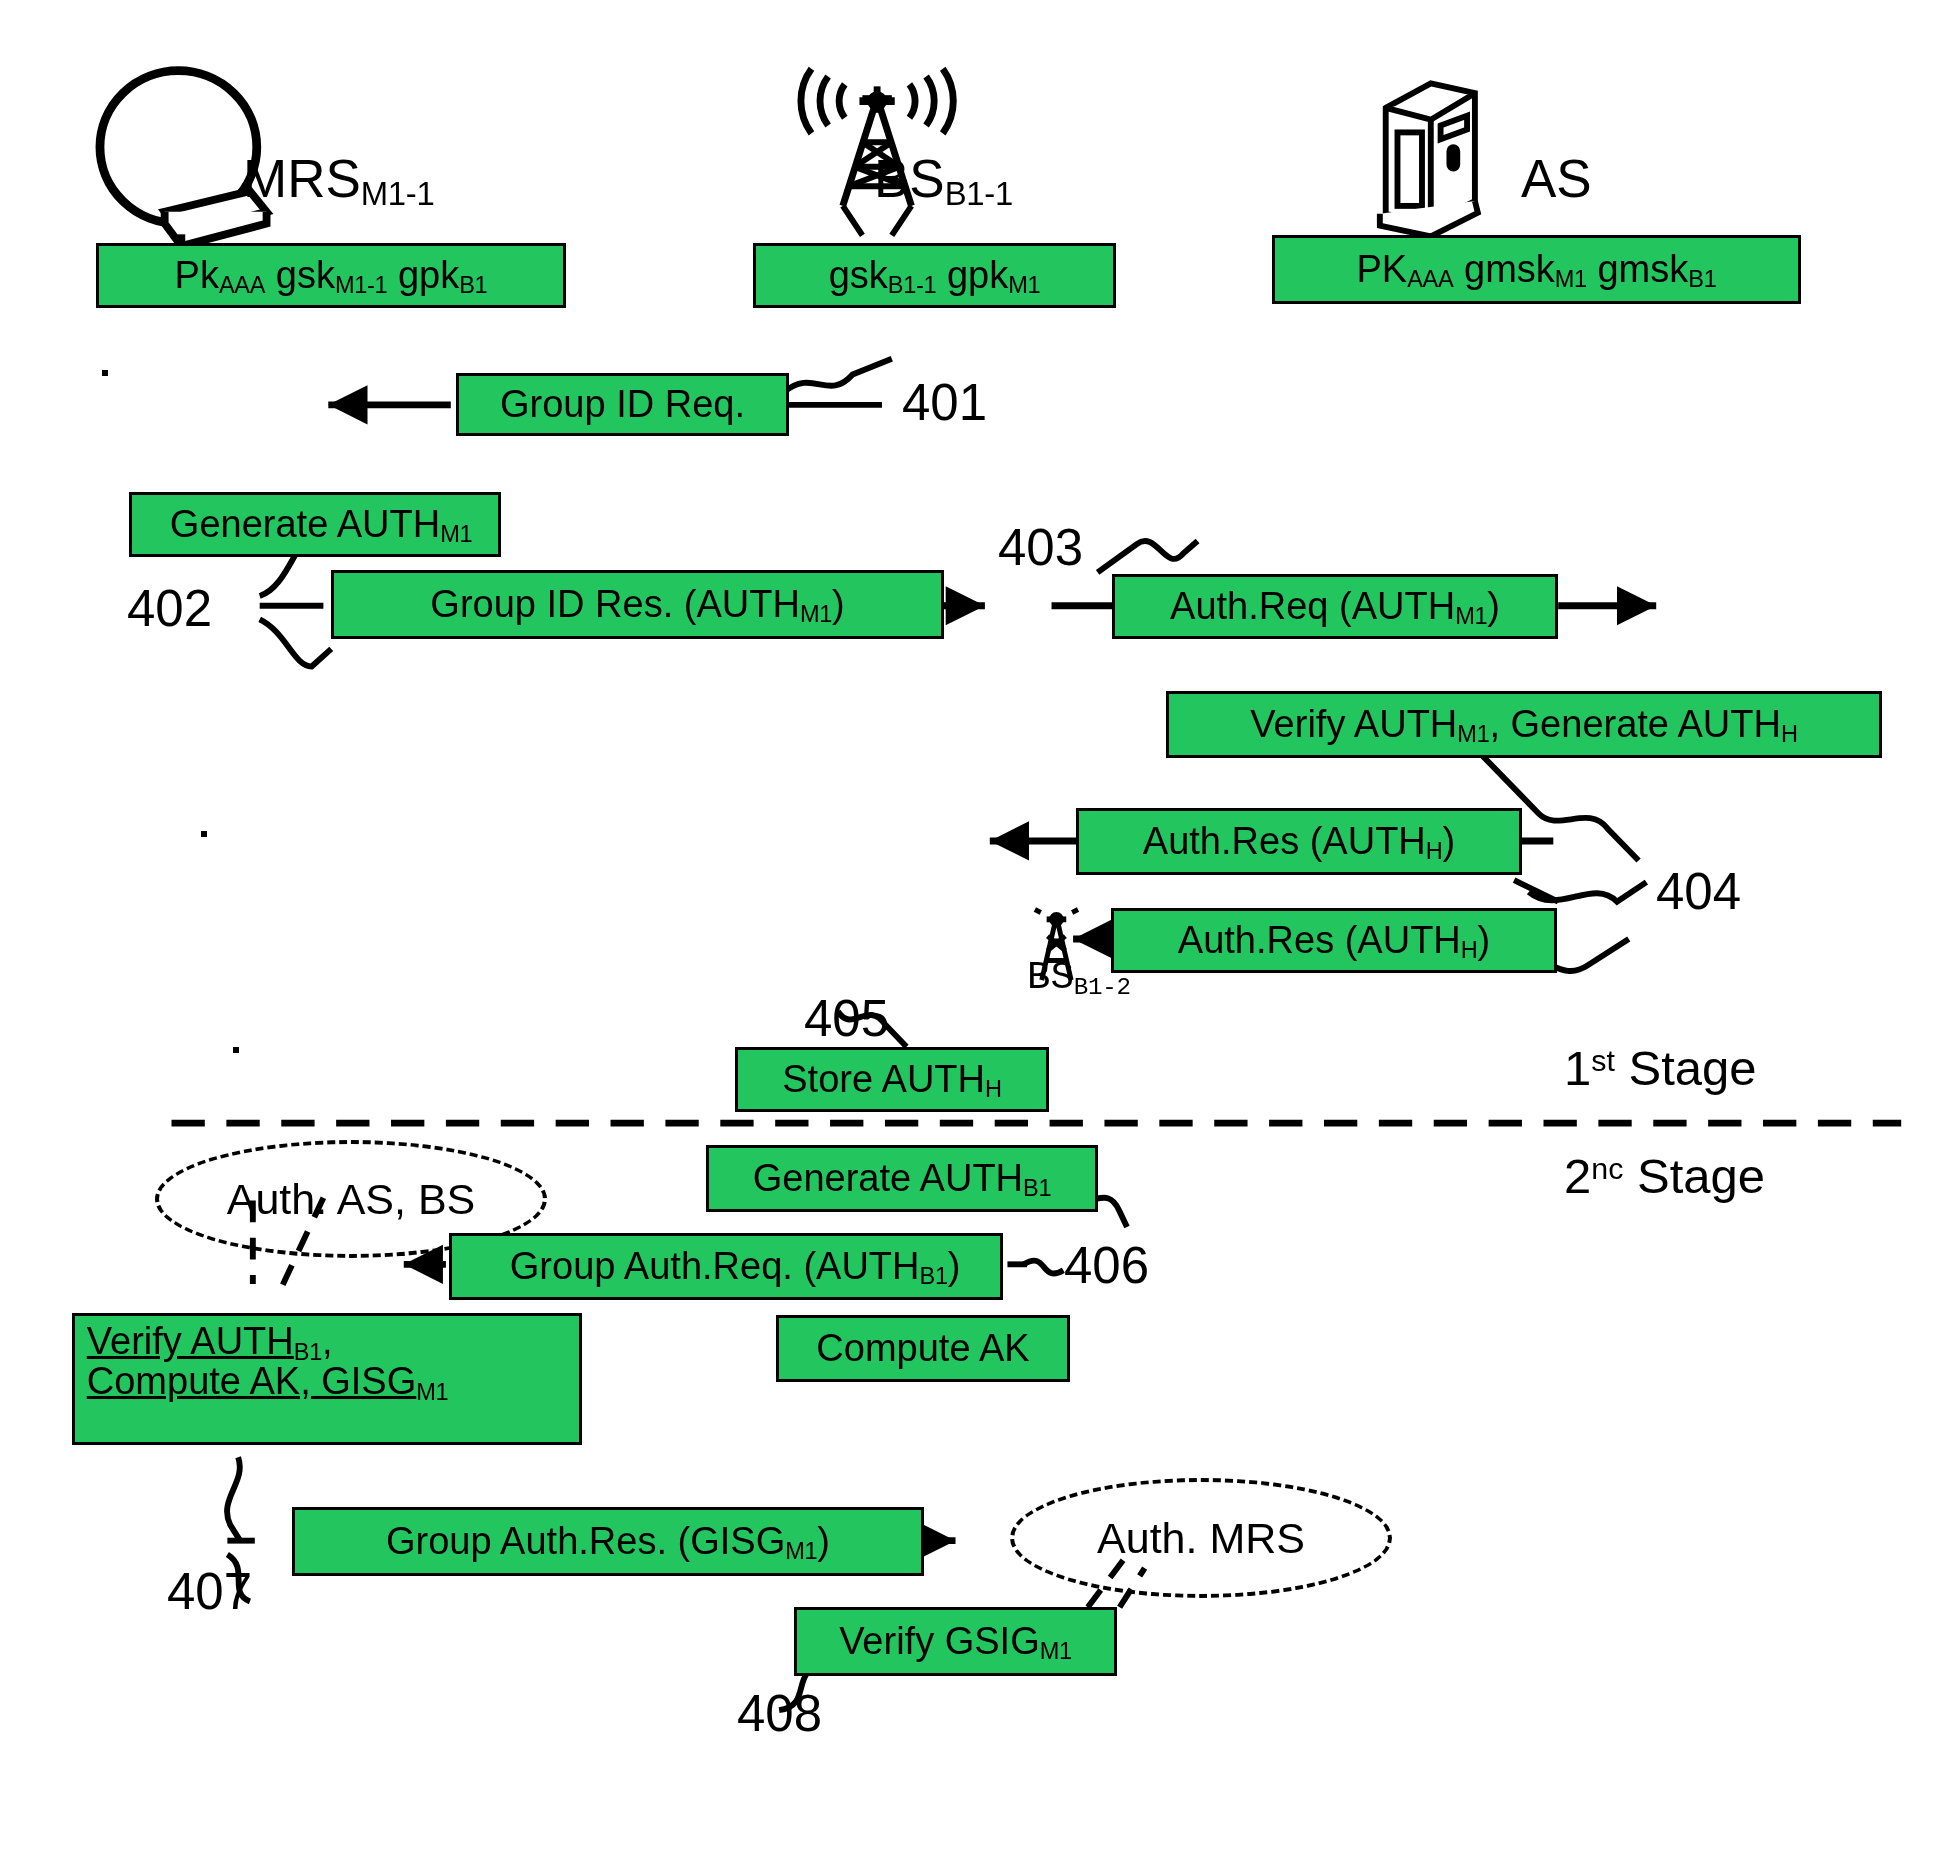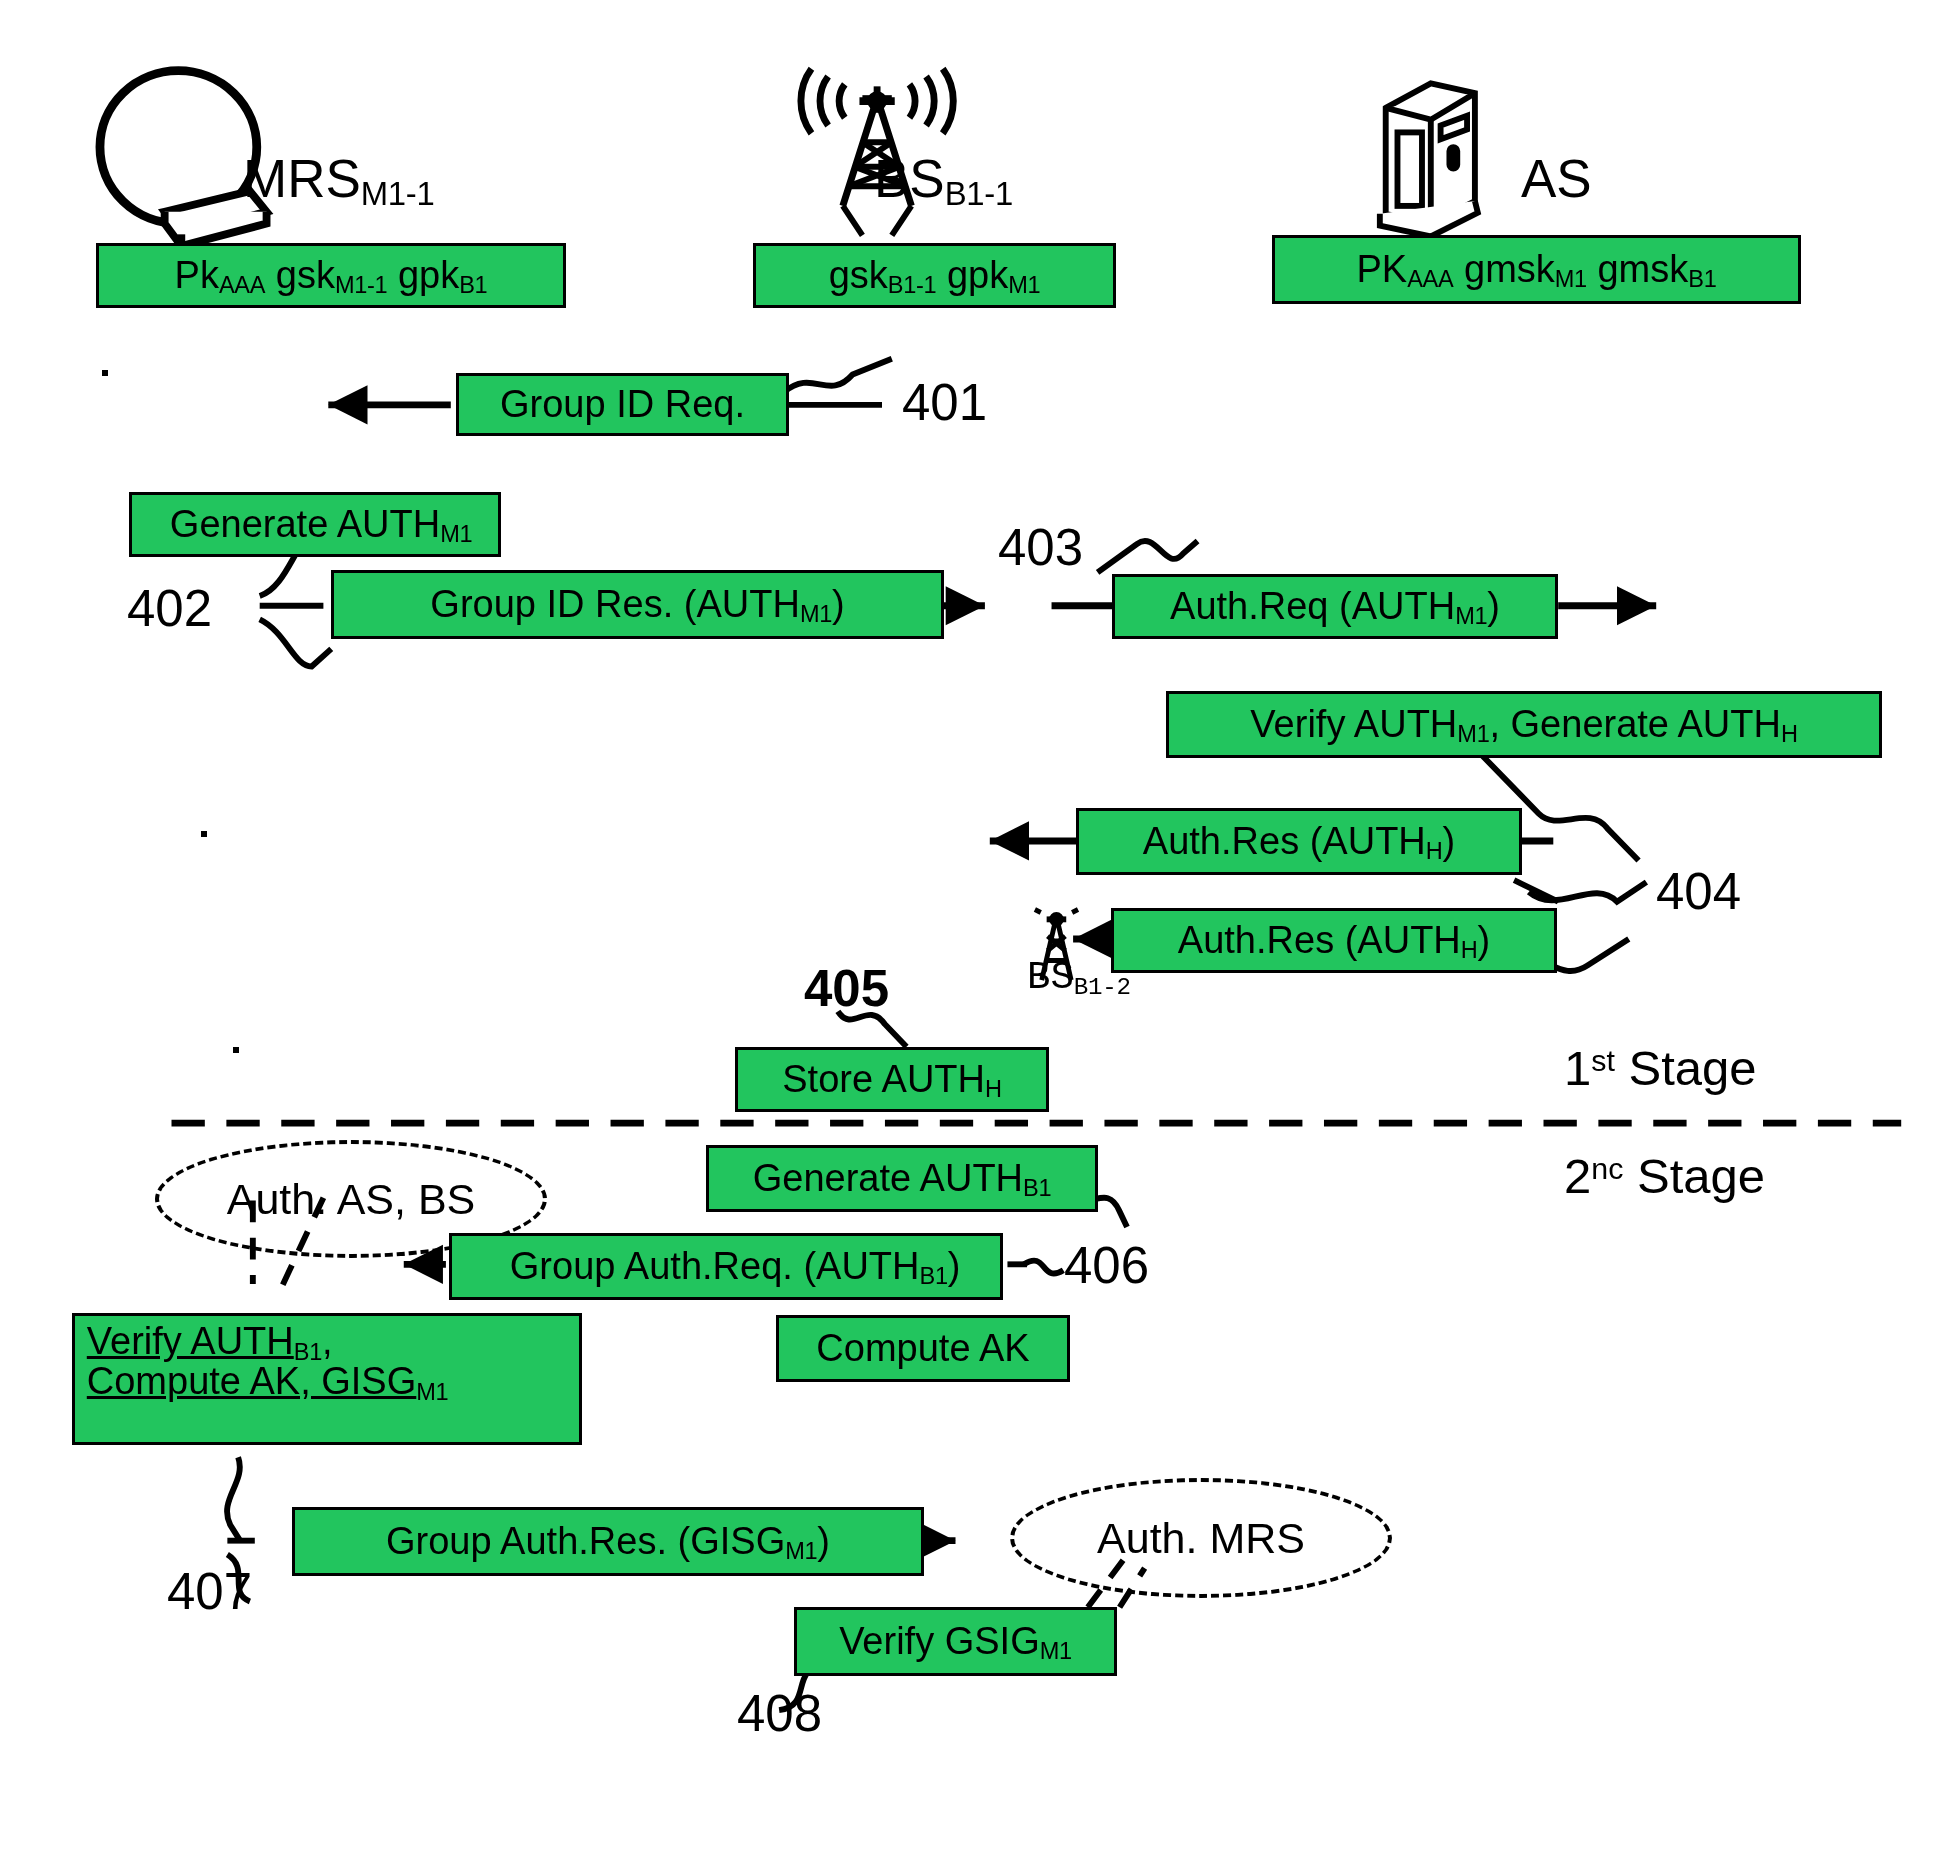--- a/index.html
+++ b/index.html
@@ -297,21 +297,21 @@
   <div class="box" style="left:1076px; top:808px; width:446px; height:67px;">
     <span><span>Auth.Res (AUTH</span><sub>H</sub><span>)</span></span>
   </div>
 
   <div class="box" style="left:1111px; top:908px; width:446px; height:65px;">
     <span><span>Auth.Res (AUTH</span><sub>H</sub><span>)</span></span>
   </div>
 
   <div class="num" style="left:1656px; top:866px;"><span>404</span></div>
 
-  <div class="num" style="left:804px; top:963px;font-weight:bold;"><span>405</span></div>
+  <div class="num" style="left:804px; top:993px;"><span>405</span></div>
   <div class="box" style="left:735px; top:1047px; width:314px; height:65px;">
     <span><span>Store AUTH</span><sub>H</sub></span>
   </div>
 
   <div class="txt stage-label" style="left:1564px; top:1044px;"><span>1</span><sup>st</sup><span> Stage</span></div>
   <div class="txt stage-label" style="left:1564px; top:1152px;"><span>2</span><sup>nc</sup><span> Stage</span></div>
 
   <div class="ellipse" style="left:155px; top:1140px; width:392px; height:118px;">
     <span>Auth. AS, BS</span>
   </div>

